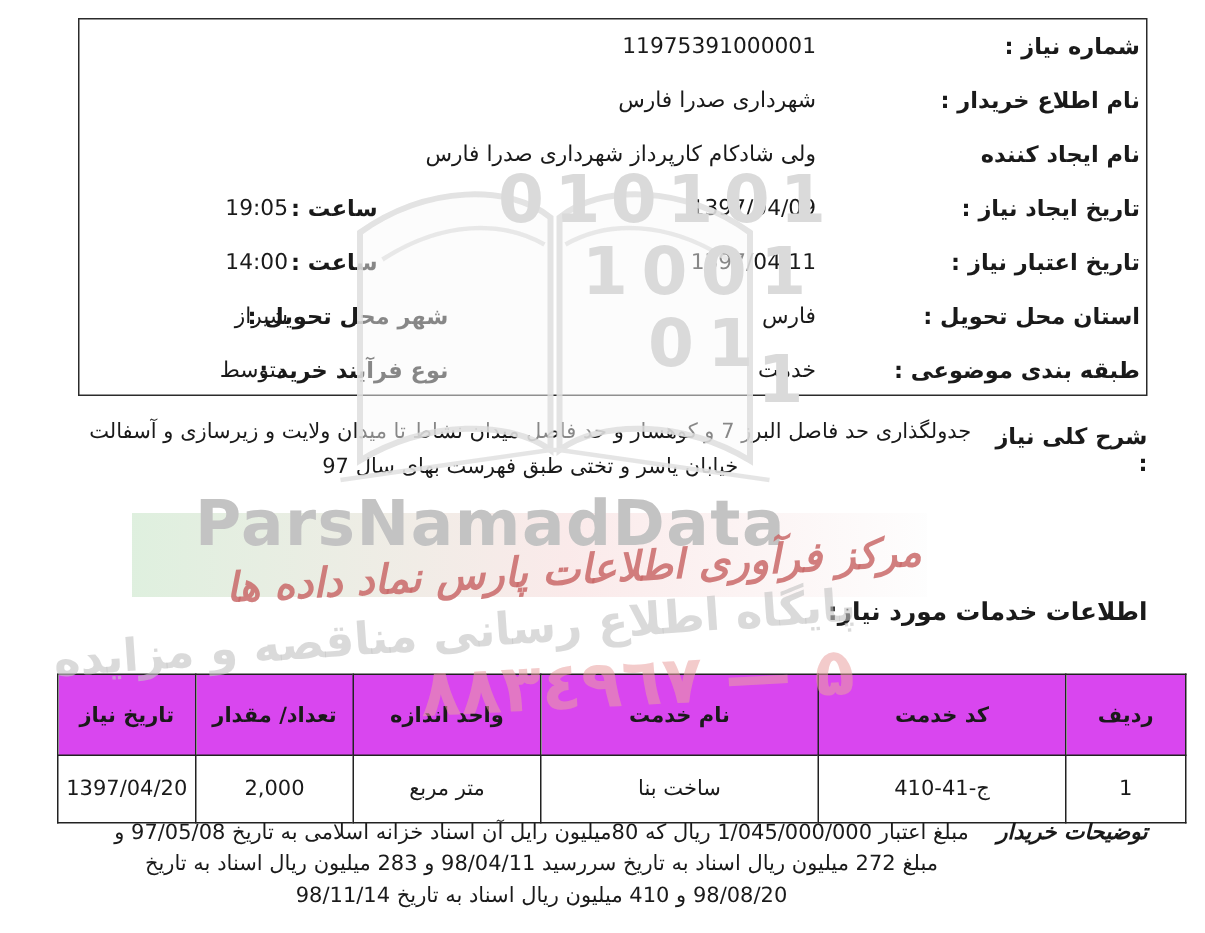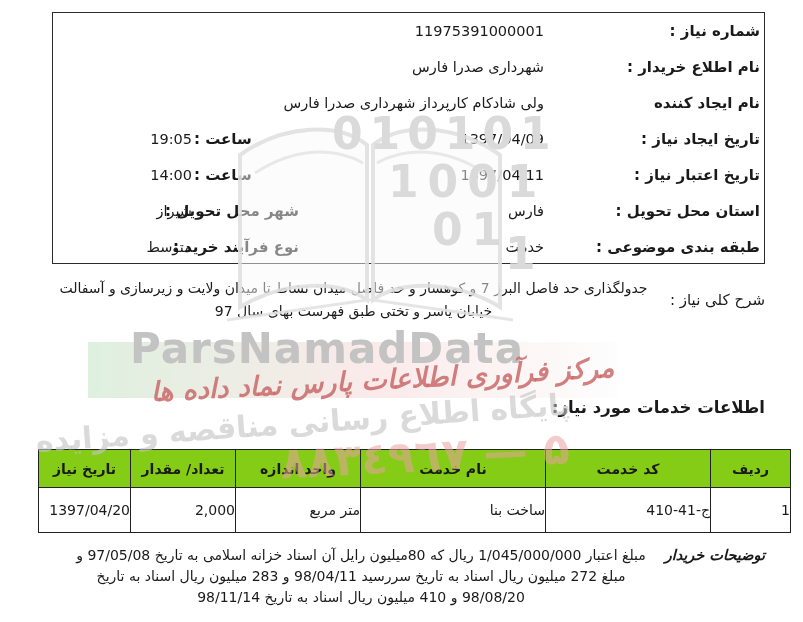--- a/index.html
+++ b/index.html
@@ -20,38 +20,38 @@
     height:36px; align-items:center;
   }
   .lbl  { font-weight:bold; font-size:15px; text-align:right; padding-left:2px; white-space:nowrap; padding-right:4px; }
   .val  { font-size:14.5px; text-align:right; padding-right:100px; white-space:nowrap; }
   .lbl2 { font-weight:bold; font-size:15px; text-align:left; white-space:nowrap; }
   .val2 { font-size:14.5px; text-align:right; padding-right:2px; white-space:nowrap; }
 
   .desc-row {
     position:absolute; top:277px; right:38px; left:40px; display:flex; align-items:center;
   }
-  .sec-label { flex:0 0 110px; font-weight:normal; font-size:15px; text-align:right; }
+  .sec-label { flex:0 0 110px; font-weight:bold; font-size:15px; text-align:right; }
   .desc-text { flex:1; text-align:center; font-size:14px; line-height:23px; margin-left:12px; }
 
   .services-heading {
     position:absolute; top:398px; right:38px;
     font-weight:bold; font-size:16.5px;
   }
 
   table.services {
     position:absolute; top:449px; left:38px; width:752px;
     border-collapse:collapse; table-layout:fixed;
   }
   table.services th, table.services td {
     border:1.2px solid #222; text-align:center; vertical-align:middle;
     font-size:14px; overflow:hidden;
   }
-  table.services th { background:#84cc16; font-weight:bold; height:38px; }
-  table.services td { height:45px; background:transparent;text-align:right; }
+  table.services th { background:#d946ef; font-weight:bold; height:54px; }
+  table.services td { height:45px; background:transparent; }
   col.c-radif  { width:80px; }
   col.c-code   { width:165px; }
   col.c-name   { width:185px; }
   col.c-unit   { width:125px; }
   col.c-qty    { width:105px; }
   col.c-date   { width:92px; }
 
   .notes-row {
     position:absolute; top:545px; right:38px; left:58px; display:flex; align-items:flex-start;
   }

